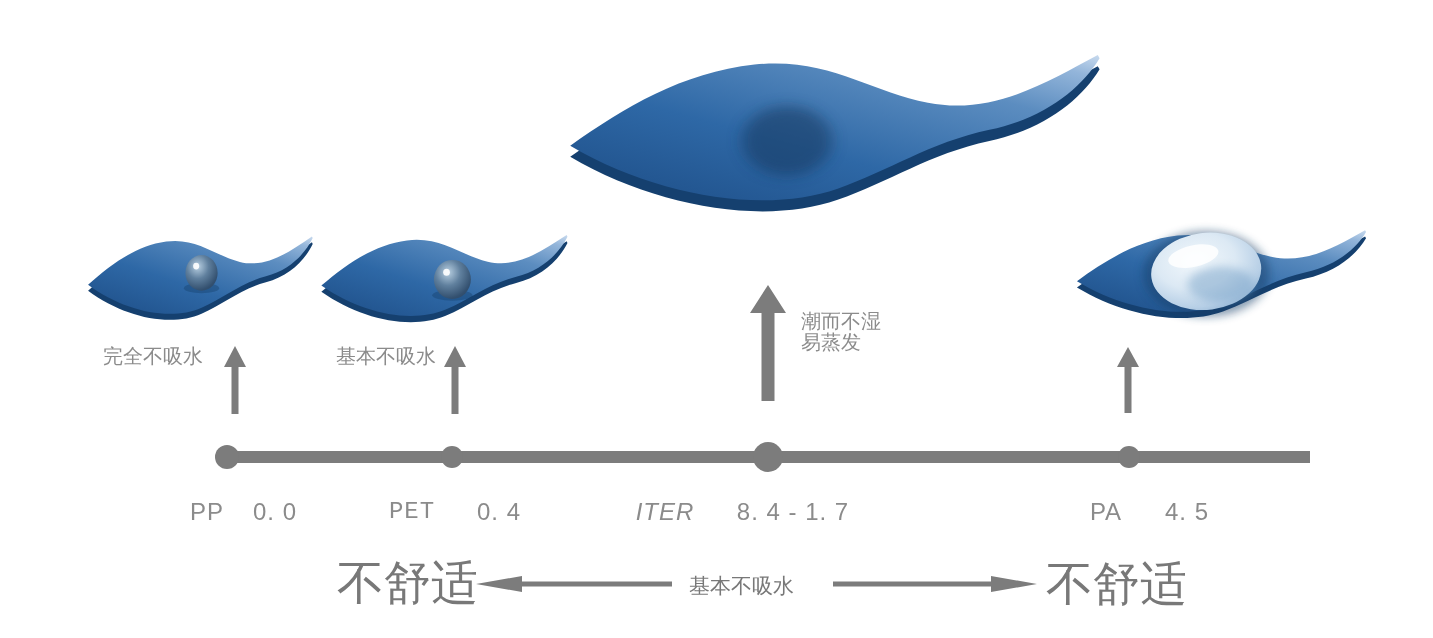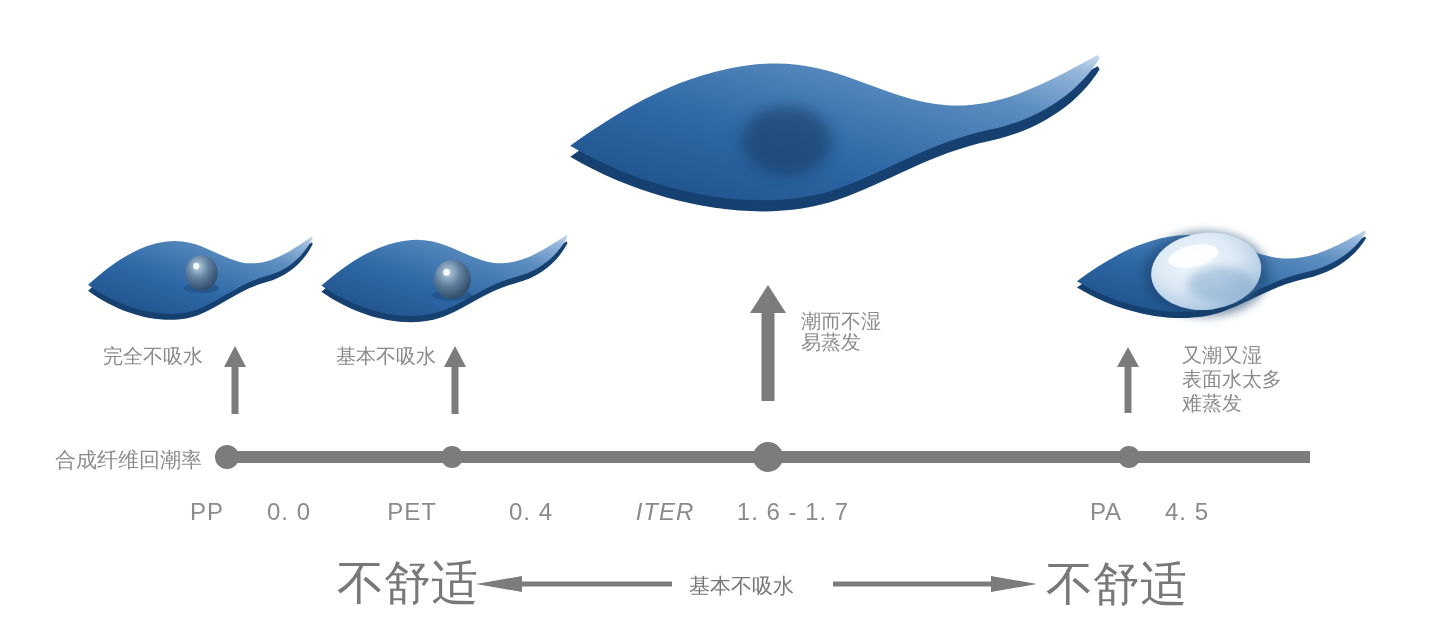--- a/index.html
+++ b/index.html
@@ -37,22 +37,22 @@
   .axis-line{position:absolute;left:217px;top:451px;width:1093px;height:12px;background:var(--axis-gray,#7c7c7c);}
   .dot{position:absolute;border-radius:50%;background:var(--axis-gray,#7c7c7c);}
   .d-pp  {left:215px; top:445px; width:24px;height:24px;}
   .d-pet {left:441px; top:446px; width:22px;height:22px;}
   .d-iter{left:753px; top:442px; width:30px;height:30px;}
   .d-pa  {left:1118px;top:446px; width:22px;height:22px;}
 
   
   .fl{position:absolute;top:498px;transform:translateX(-50%);font-size:24px;letter-spacing:1px;
       color:var(--label-gray,#8b8b8b);white-space:pre;}
-  .fl-pp{left:207px;text-align:right;} .fv-pp{left:289px;}
-  .fl-pet{left:412px;} .fv-pet{left:499px;margin-left:32px;}
+  .fl-pp{left:207px;text-align:right;} .fv-pp{left:275px;}
+  .fl-pet{left:412px;font-family:Liberation Mono, monospace;} .fv-pet{left:499px;}
   .fl-iter{left:665px;font-style:italic;} .fv-iter{left:793px;}
   .fl-pa{left:1106px;} .fv-pa{left:1187px;}
 
   
   .comfort-big{position:absolute;font-size:47px;color:var(--comfort-text-gray,#787878);white-space:nowrap;}
   .cb-left{left:337px;top:552px;}
   .cb-right{left:1046px;top:553px;}
   .comfort-center{position:absolute;left:689px;top:572px;font-size:21px;color:var(--comfort-text-gray,#787878);white-space:nowrap;}
   .harrow{position:absolute;}
   .harrow polygon{fill:var(--arrow-gray,#7c7c7c);}
@@ -177,39 +177,33 @@
   <div class="note n-pp">
     <span>完全不吸水</span>
   </div>
   <div class="note n-pet">
     <span>基本不吸水</span>
   </div>
   <div class="note n-iter">
     <span>潮而不湿</span>
     <span>易蒸发</span>
   </div>
-  <div class="note n-pa">
-    <span>又潮又湿</span>
-    <span>表面水太多</span>
-    <span>难蒸发</span>
-  </div>
-
-  <div class="axis-label">合成纤维回潮率</div>
+
   <div class="axis-line"></div>
   <div class="dot d-pp"></div>
   <div class="dot d-pet"></div>
   <div class="dot d-iter"></div>
   <div class="dot d-pa"></div>
 
   <div class="fl fl-pp">PP</div>
   <div class="fl fv-pp">0. 0</div>
   <div class="fl fl-pet">PET</div>
   <div class="fl fv-pet">0. 4</div>
   <div class="fl fl-iter">ITER</div>
-  <div class="fl fv-iter">1. 6 - 1. 7</div>
+  <div class="fl fv-iter">8. 4 - 1. 7</div>
   <div class="fl fl-pa">PA</div>
   <div class="fl fv-pa">4. 5</div>
 
   <div class="comfort-big cb-left">不舒适</div>
   <svg class="harrow h-left" viewBox="0 0 196 24">
     <polygon points="0,12 46,4 46,9.5 196,9.5 196,14.5 46,14.5 46,20"></polygon>
   </svg>
   <div class="comfort-center">基本不吸水</div>
   <svg class="harrow h-right" viewBox="0 0 204 24">
     <polygon points="204,12 158,4 158,9.5 0,9.5 0,14.5 158,14.5 158,20"></polygon>

